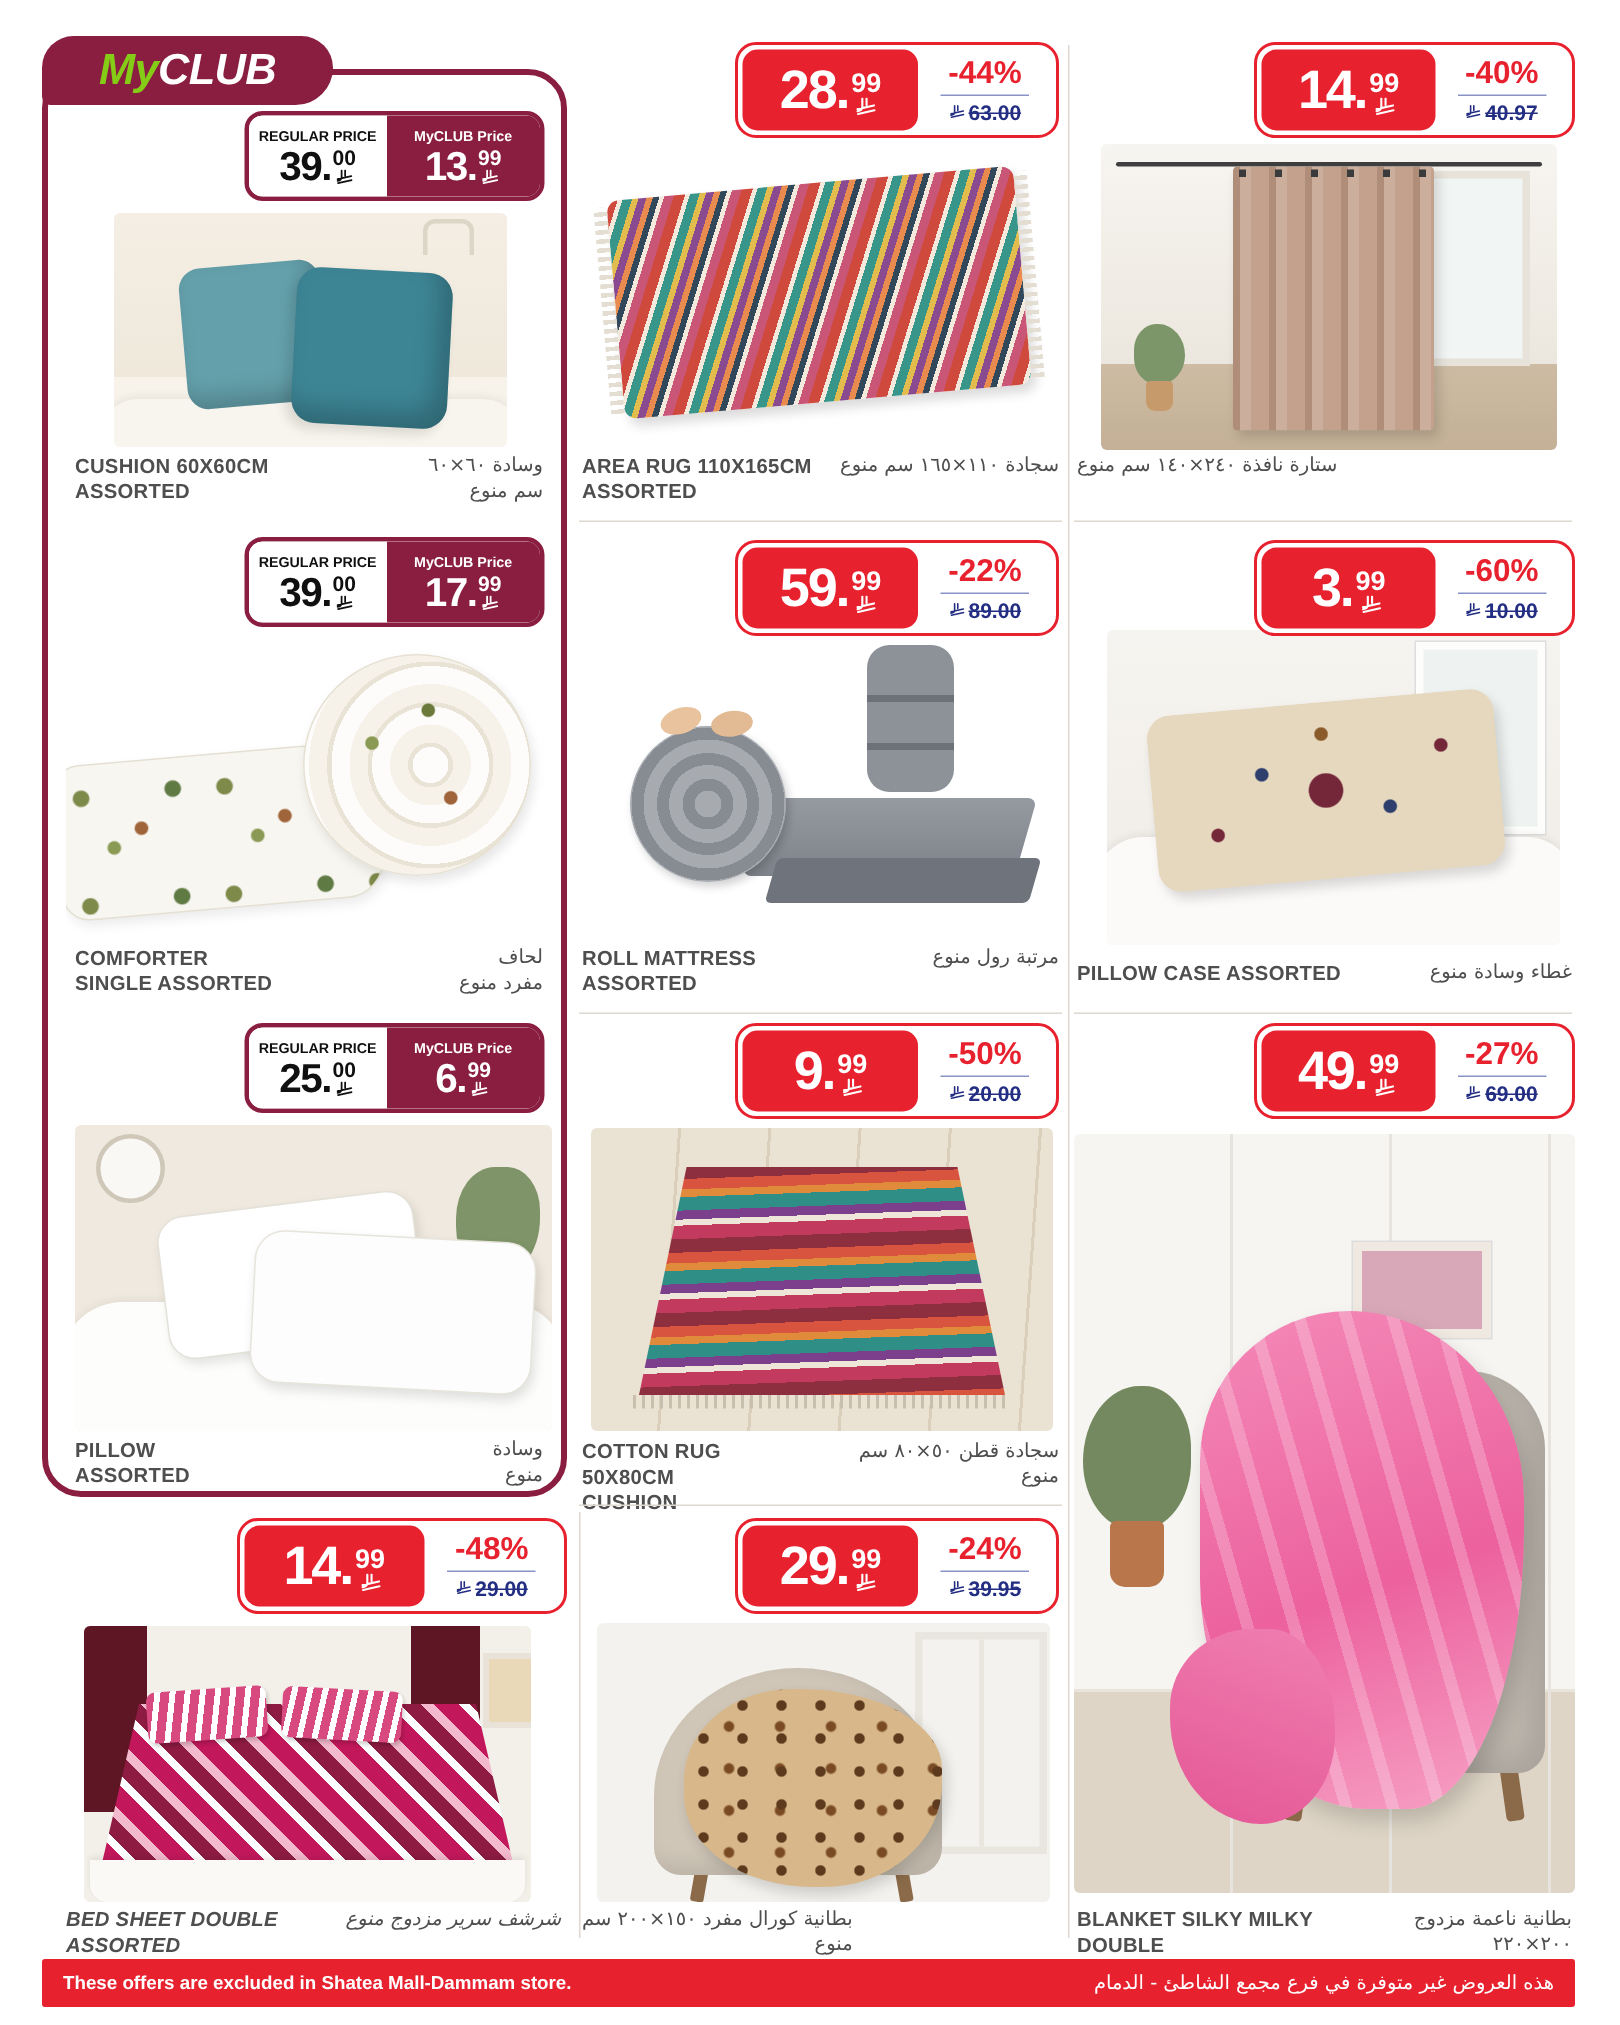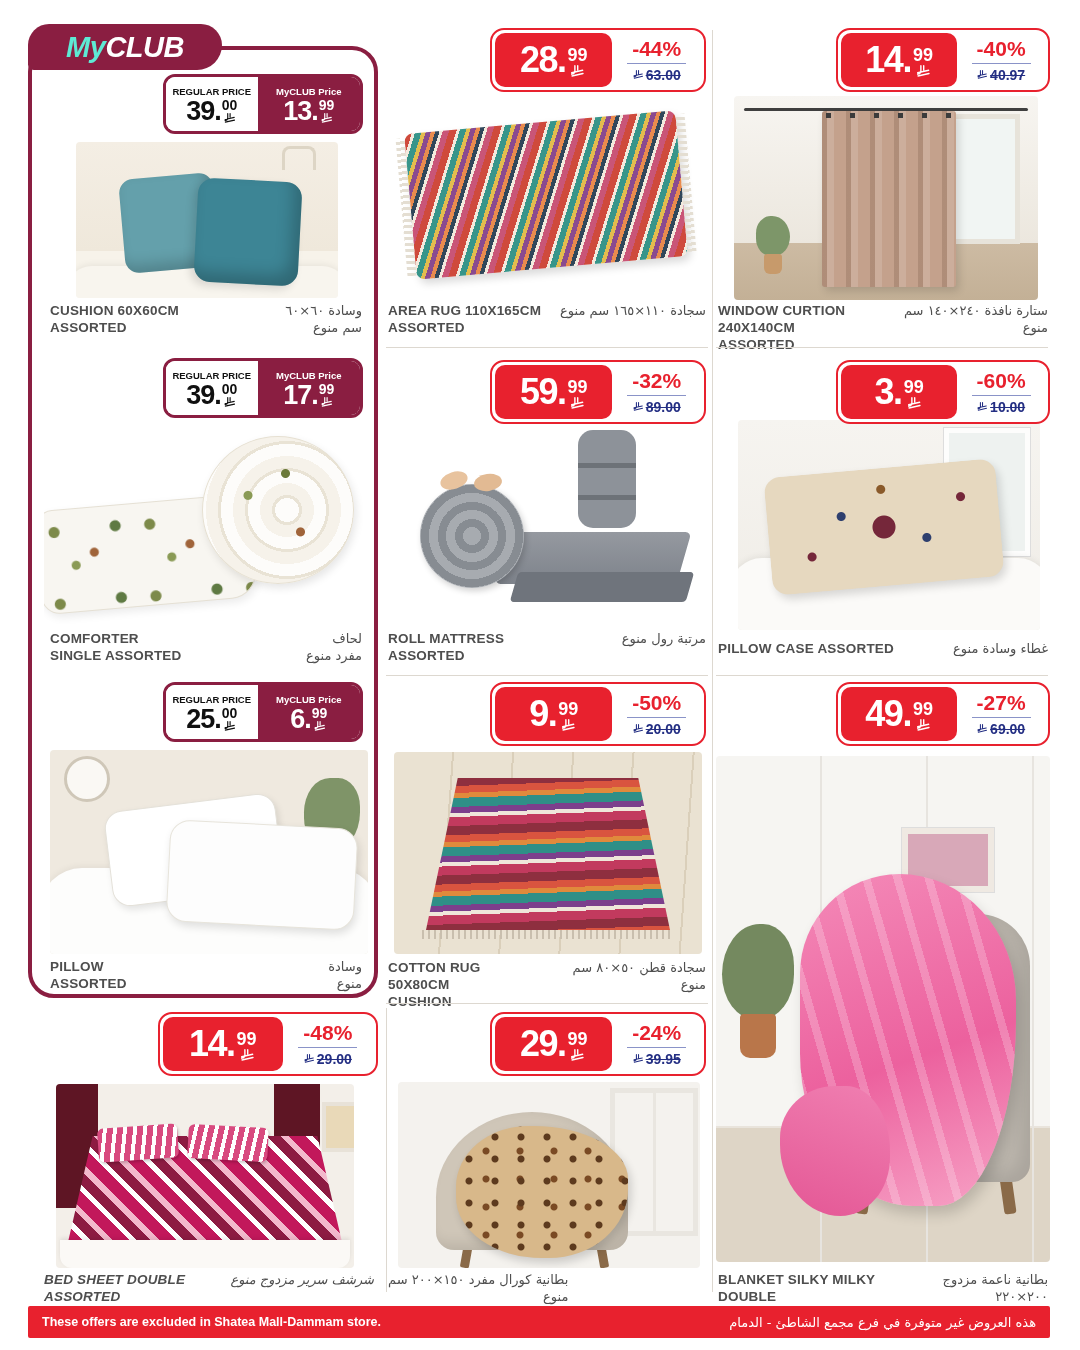--- a/index.html
+++ b/index.html
@@ -12,21 +12,21 @@
   .hr  { position:absolute; height:1px; background:#ddd8d0; }
   .vline { position:absolute; width:1px; background:#ddd8d0; }
 
   .riyal { display:inline-block; }
   .riyal path { fill:none; stroke:currentColor; stroke-width:4; stroke-linecap:round; }
 
   
   #myclub-panel { left:28px; top:46px; width:350px; height:952px; border:4px solid #8A1E41; border-radius:26px; background:#fff; }
   #myclub-logo { left:28px; top:24px; width:194px; height:46px; background:#8A1E41; border-radius:22px 22px 26px 6px; display:flex; align-items:center; justify-content:center; z-index:5; }
   #myclub-logo .lg { font-style:italic; font-weight:900; font-size:29px; letter-spacing:-0.5px; }
-  #myclub-logo .lg-my { color:#5eead4; }
+  #myclub-logo .lg-my { color:#84cc16; }
   #myclub-logo .lg-club { color:#ffffff; }
 
   
   .badge-club { position:absolute; display:flex; border:3px solid #8A1E41; border-radius:12px; background:#fff; overflow:hidden; z-index:4; }
   .bc-half { flex:1; display:flex; flex-direction:column; align-items:center; justify-content:center; padding-top:2px; }
   .bc-left { color:#101010; background:#fff; }
   .bc-right { color:#fff; background:#8A1E41; flex:1.12; }
   .bc-label { font-size:9.5px; font-weight:800; letter-spacing:0; white-space:nowrap; }
   .bc-price { display:flex; align-items:flex-start; line-height:1; margin-top:1px; }
   .bc-int { font-size:27px; font-weight:900; letter-spacing:-1px; }
@@ -329,21 +329,21 @@
     <div class="bd-price">
       <span class="bd-int">59.</span>
       <span class="bd-frac">
           <span class="bd-dec">99</span>
           <svg class="riyal" viewBox="0 0 36 34">
             <path d="M12 2v15c0 5-3 8-9 9M20 2v12M3 22l31-7M4 31l31-7"></path>
           </svg>
         </span>
     </div>
     <div class="bd-right">
-      <span class="bd-disc">-32%</span>
+      <span class="bd-disc">-22%</span>
       <span class="bd-old">
           <svg class="riyal" viewBox="0 0 36 34">
             <path d="M12 2v15c0 5-3 8-9 9M20 2v12M3 22l31-7M4 31l31-7"></path>
           </svg>
           <span class="old-val">89.00</span>
         </span>
     </div>
   </div>
   <div class="scene" id="img-rollmattress">
     <div class="rm-bundle"></div>
@@ -445,22 +445,20 @@
   </div>
   <div class="scene" id="img-curtain">
     <div class="wc-window"></div>
     <div class="wc-rod"></div>
     <div class="wc-curtain"></div>
     <div class="wc-grommets"></div>
     <div class="wc-plant"></div>
     <div class="wc-pot"></div>
   </div>
   <div class="plabel" style="left:718px;top:303px;width:330px;">
-    <div class="en">WINDOW CURTION
-240X140CM ASSORTED</div>
     <div class="ar">ستارة نافذة ٢٤٠×١٤٠ سم منوع</div>
   </div>
   <div class="hr" style="left:716px;top:347px;width:332px;"></div>
 
   <div class="badge-deal" style="left:836px;top:360px;width:214px;height:64px;">
     <div class="bd-price">
       <span class="bd-int">3.</span>
       <span class="bd-frac">
           <span class="bd-dec">99</span>
           <svg class="riyal" viewBox="0 0 36 34">

